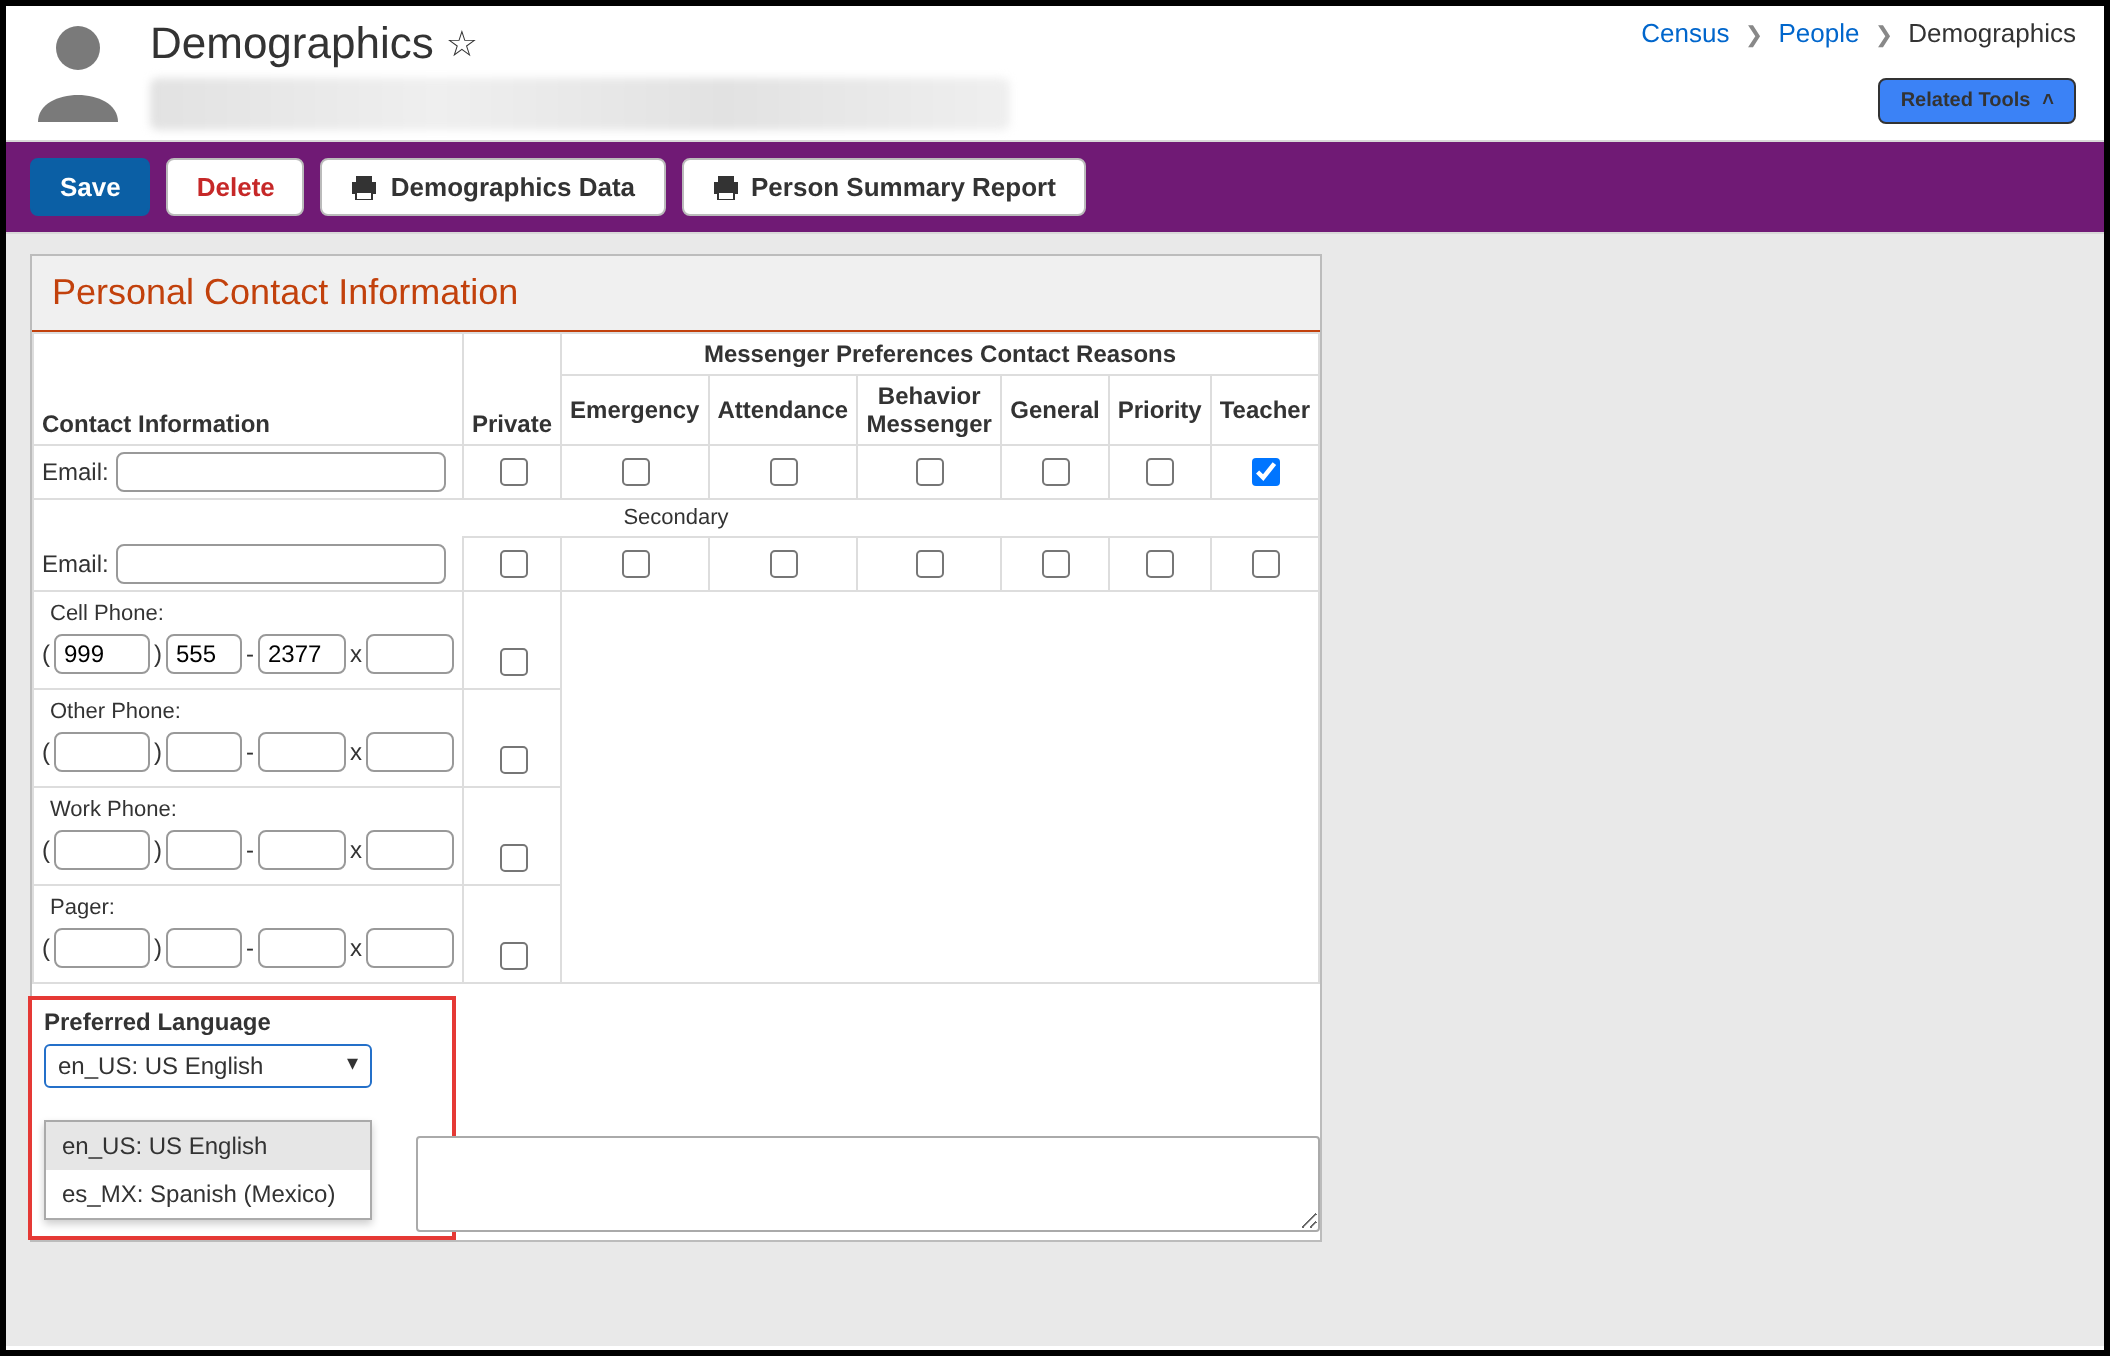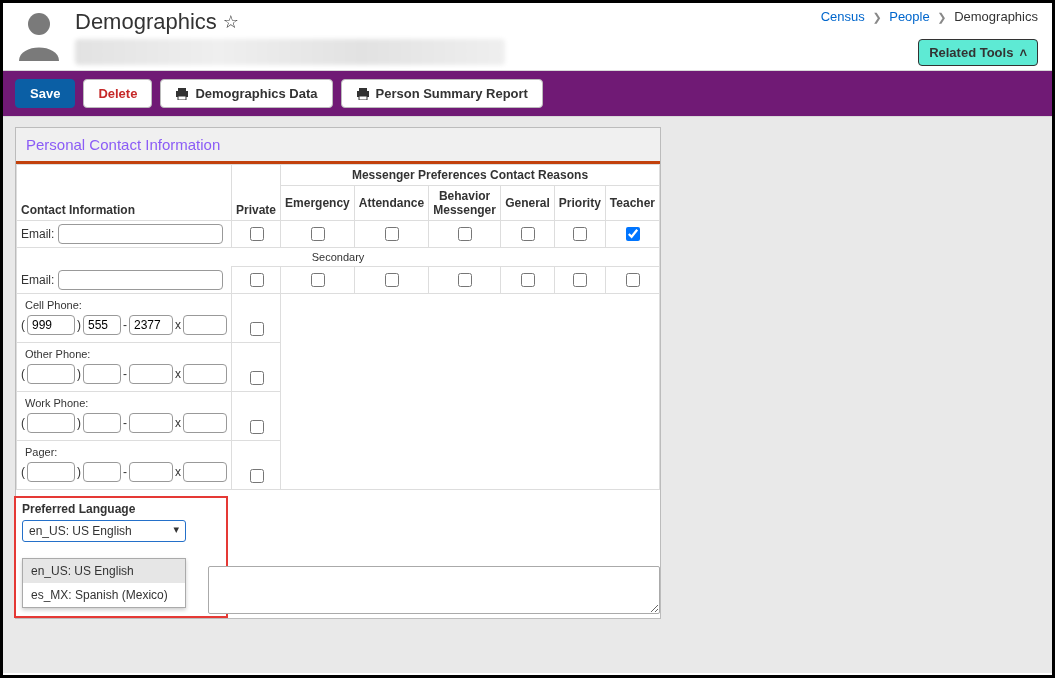--- a/index.html
+++ b/index.html
@@ -61,23 +61,23 @@
   }
   .breadcrumb a { color: #0066cc; text-decoration: none; cursor: pointer; }
   .breadcrumb .sep { color: #888; margin: 0 4px; font-size: 11px; }
   .related-tools {
     position: absolute;
     right: 14px;
     top: 36px;
     border: 1px solid #333;
     border-radius: 4px;
     padding: 5px 10px;
-    font-size: 13px;
+    font-size: 10px;
     font-weight: bold;
-    background: #5eead4;
+    background: #3b82f6;
     cursor: pointer;
     display: flex;
     align-items: center;
     gap: 6px;
   }
   .toolbar {
     display: flex;
     gap: 8px;
     padding: 8px 12px;
     border-bottom: 1px solid #d8d8d8;
@@ -109,24 +109,24 @@
     padding: 10px 0 0 12px;
     overflow: hidden;
   }
   .panel {
     background: #fff;
     border: 1px solid #bcbcbc;
     width: 646px;
   }
   .panel-header {
     background: #f0f0f0;
-    border-bottom: 3px solid #c2410c;
+    border-bottom: 1px solid #c2410c;
     padding: 8px 10px;
-    font-size: 15px;
-    color: #8b5cf6;
+    font-size: 18px;
+    color: #c2410c;
   }
   .contact-table {
     border-collapse: collapse;
     width: 100%;
     font-size: 12px;
   }
   .contact-table th, .contact-table td {
     border: 1px solid #ddd;
     padding: 3px 4px;
     vertical-align: middle;

